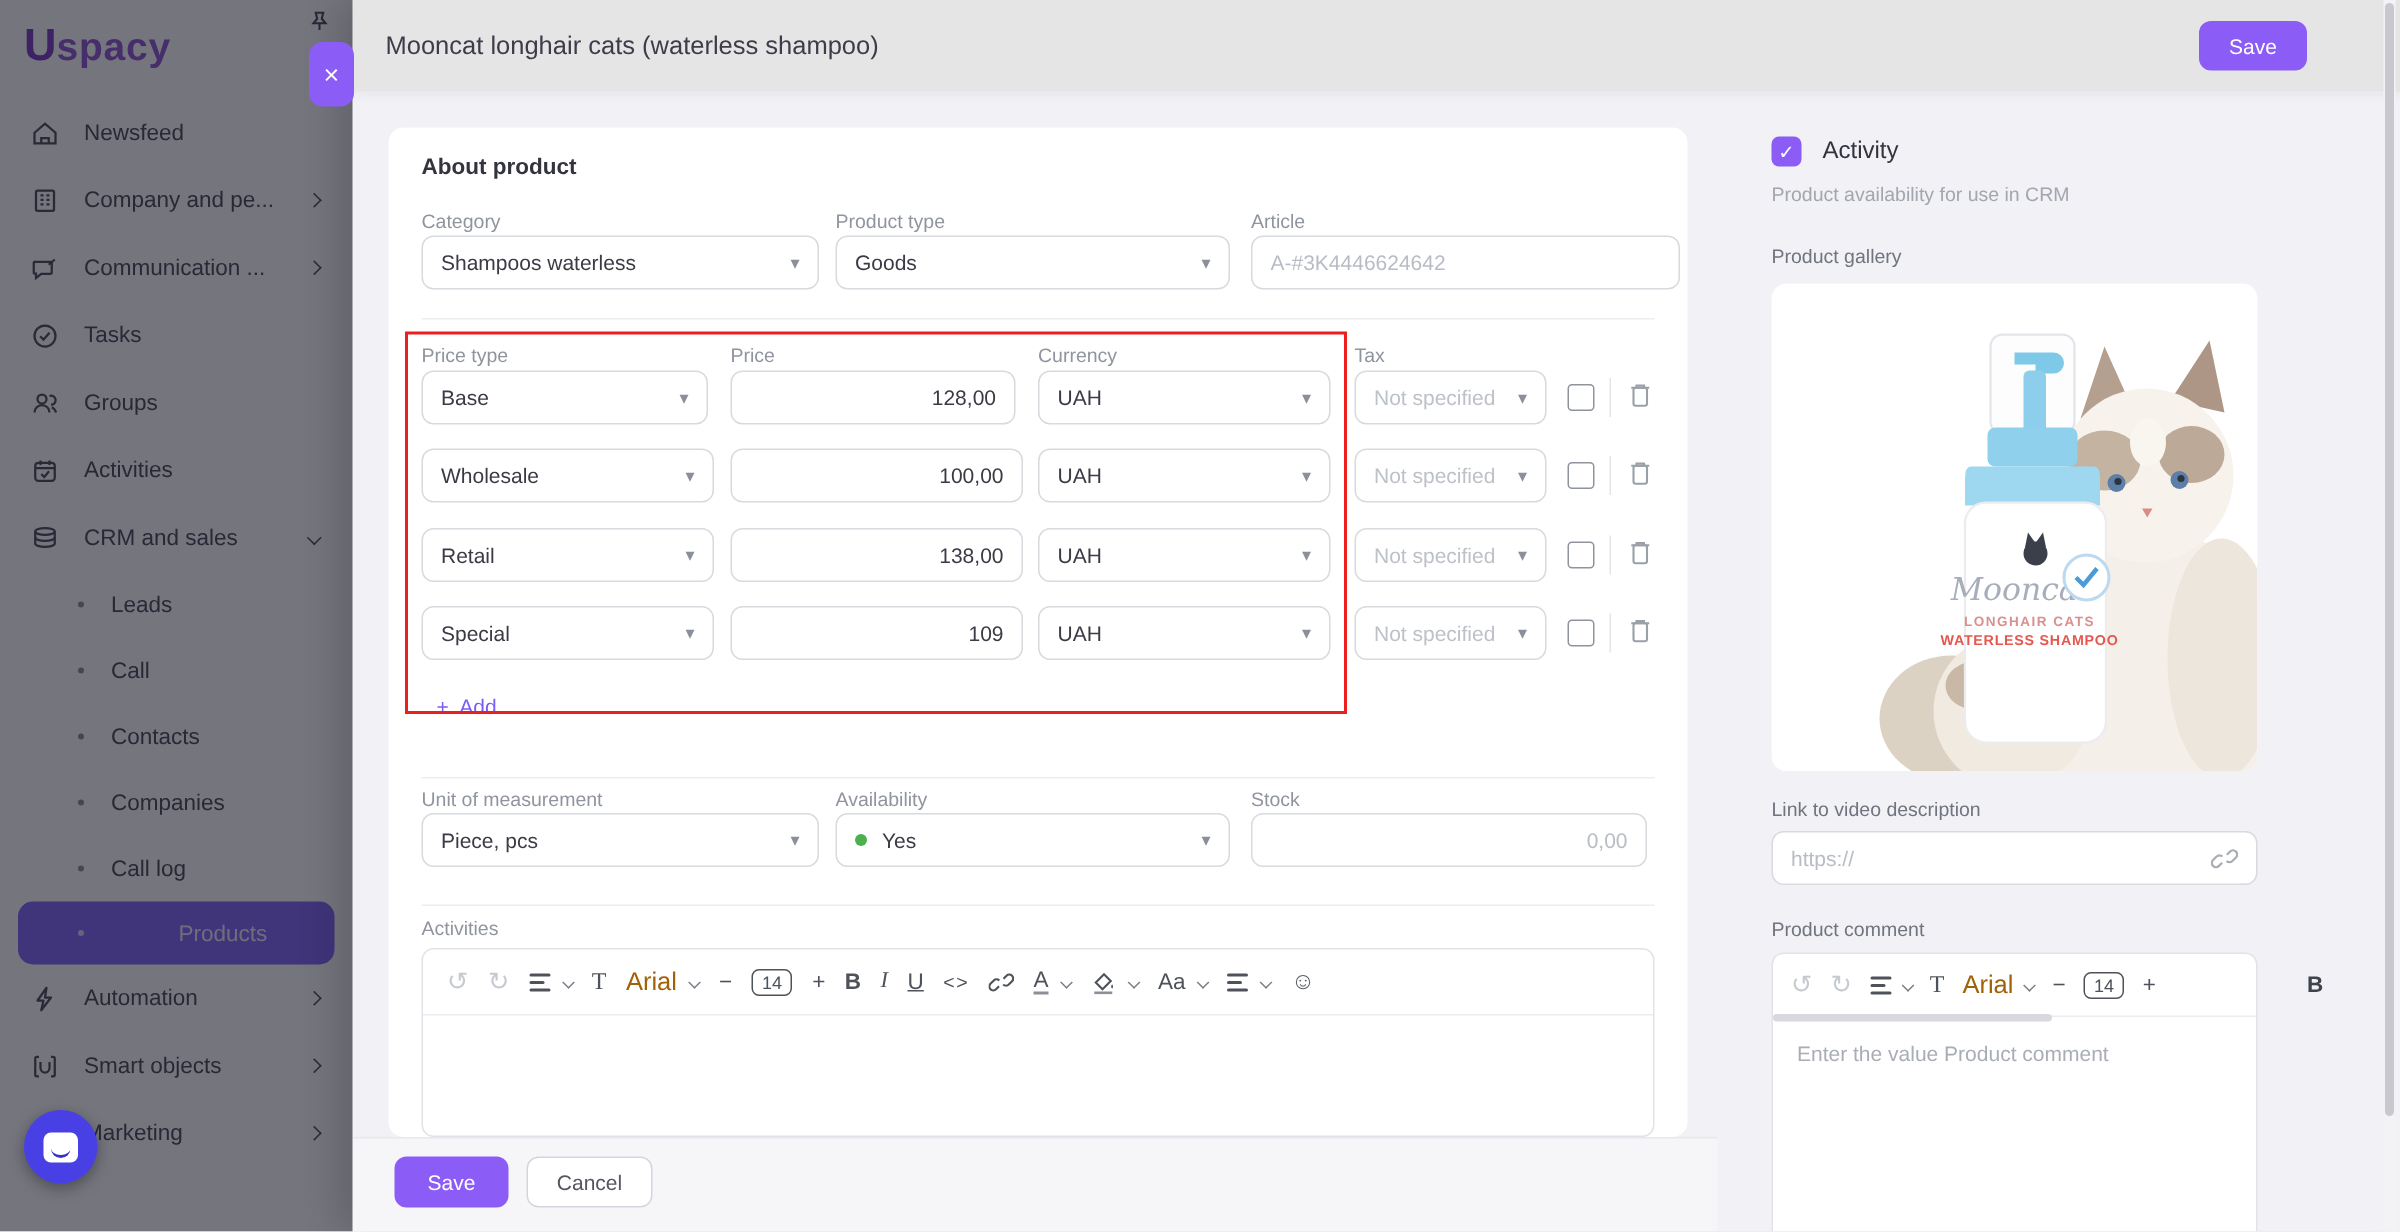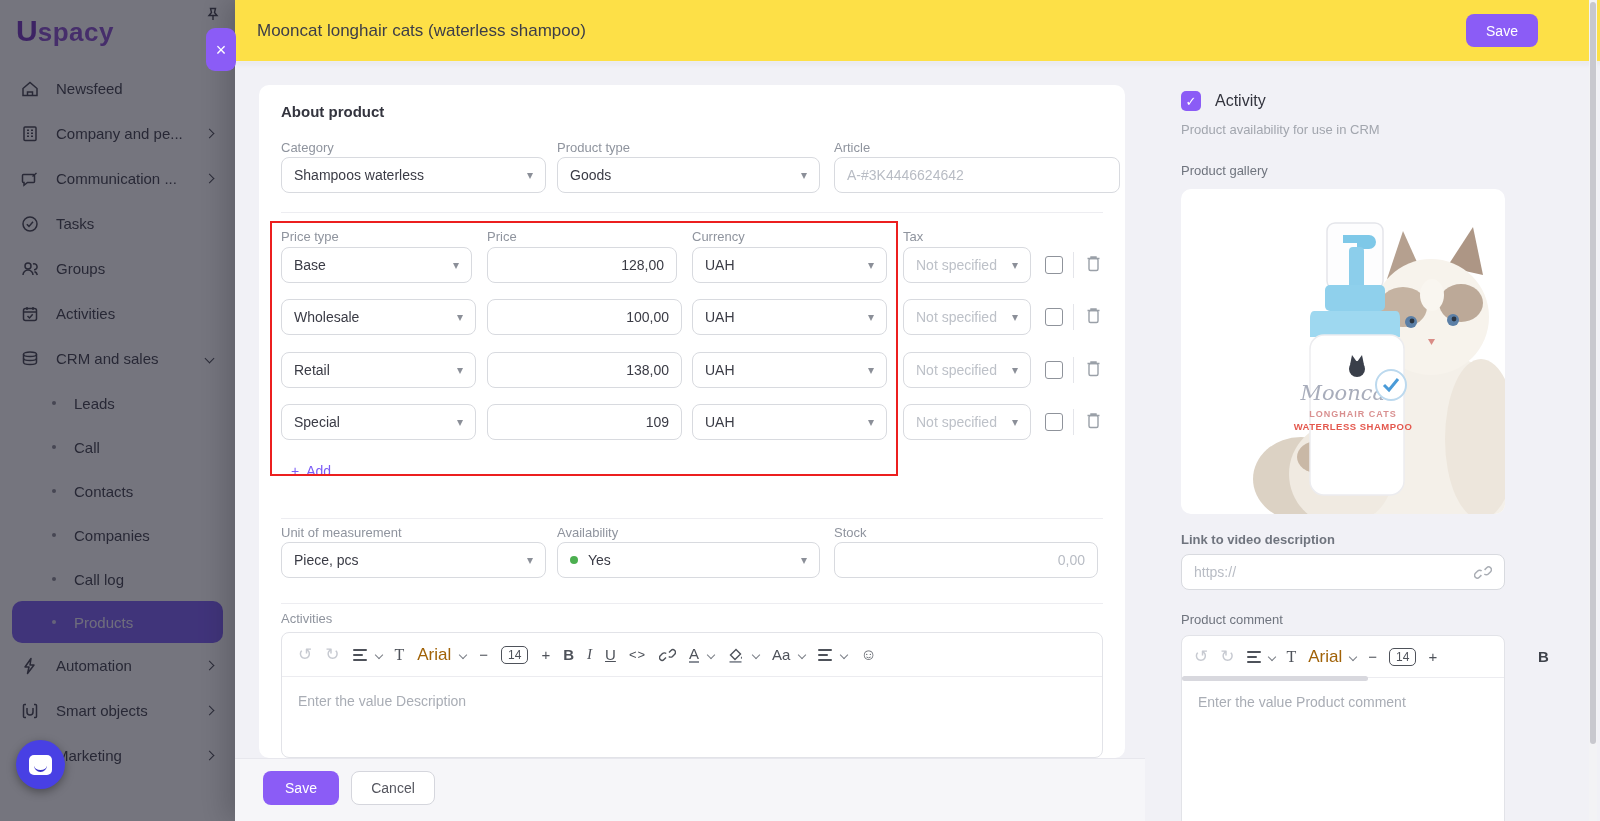--- a/index.html
+++ b/index.html
@@ -14,35 +14,35 @@
   .pin-ic { position:absolute; left:205px; top:6px; }
   .nav { margin-top:14px; }
   .nav-item { height:45px; display:flex; align-items:center; gap:16px; padding:0 18px 0 20px; cursor:pointer; }
   .nav-item svg { flex:0 0 20px; }
   .nav-label { font-size:15px; color:#3F404B; white-space:nowrap; }
   .chev { width:7px; height:7px; border-right:1.8px solid #45464F; border-bottom:1.8px solid #45464F; transform:rotate(-45deg); margin-left:auto; margin-right:4px; }
   .chev.down { transform:rotate(45deg); }
   .sub-item { height:44px; display:flex; align-items:center; padding-left:52px; cursor:pointer; }
   .bullet { width:4px; height:4px; border-radius:50%; background:#8A8B94; margin-right:18px; }
   .sub-label { font-size:15px; color:#3F404B; }
-  .sub-item.active { margin:0 12px; height:42px; padding-left:40px; border-radius:10px; background:#7B5CF6; }
+  .sub-item.active { margin:0 12px; height:42px; padding-left:40px; border-radius:10px; background:#7B5CF6;gap:45px; }
   .sub-item.active .bullet { background:#D9D2F5; }
   .sub-item.active .sub-label { color:#EFEBFB; }
 
   .sidebar-overlay { position:absolute; left:0; top:0; width:235px; height:821px; background:rgba(25,25,40,0.60); z-index:50; }
 
   .chat-launcher { position:absolute; left:16px; top:740px; width:49px; height:49px; border-radius:50%; background:#4840E4; z-index:70; box-shadow:0 3px 10px rgba(0,0,0,.35); display:flex; align-items:center; justify-content:center; cursor:pointer; }
   .chat-bubble { width:23px; height:20px; background:#fff; border-radius:5px; position:relative; }
   .chat-bubble::after { content:""; position:absolute; left:5px; bottom:3px; width:13px; height:7px; border-bottom:2.5px solid #3730c9; border-radius:0 0 9px 9px; }
 
   .modal-close { position:absolute; left:206px; top:28px; width:30px; height:43px; background:#8B5CF6; border:none; border-radius:9px; color:#fff; font-size:18px; line-height:1; z-index:60; cursor:pointer; font-family:"Liberation Sans", sans-serif; }
 
   
   .modal { position:absolute; left:235px; top:0; width:1365px; height:821px; background:#fff; z-index:40; box-shadow:-10px 0 26px rgba(0,0,0,.20); }
-  .mheader { height:62px; background:#fde047; display:flex; align-items:center; padding:0 62px 0 22px; border-bottom:1px solid #ECECF0; box-shadow:0 2px 6px rgba(40,40,60,.05); position:relative; z-index:5; }
+  .mheader { height:62px; background:#e5e5e5; display:flex; align-items:center; padding:0 62px 0 22px; border-bottom:1px solid #ECECF0; box-shadow:0 2px 6px rgba(40,40,60,.05); position:relative; z-index:5; }
   .mtitle { font-size:17px; font-weight:500; color:#3C3D48; }
   .btn-save-top { margin-left:auto; width:72px; height:33px; background:#8B5CF6; color:#fff; border:none; border-radius:8px; font-size:14px; cursor:pointer; font-family:"Liberation Sans", sans-serif; }
 
   .content { position:absolute; left:0; right:0; top:62px; bottom:0; background:#F1F1F6; overflow:hidden; }
 
   
   .card { position:absolute; left:24px; top:23px; width:866px; height:673px; background:#fff; border-radius:10px; }
   .sec-title { position:absolute; left:22px; top:18px; font-size:15px; font-weight:700; color:#33343E; }
   .flabel { position:absolute; font-size:13px; color:#8F949E; }
   .fld { position:absolute; height:36px; background:#fff; border:1px solid #D8DADF; border-radius:8px; display:flex; align-items:center; padding:0 12px; font-size:14px; color:#3A3B45; cursor:pointer; }
@@ -432,21 +432,20 @@
           <span>Aa</span>
             <span class="caret"></span>
           <span class="align-ic">
               <i></i>
               <i></i>
               <i></i>
             </span>
             <span class="caret"></span>
           <span class="emoji">☺</span>
         </div>
-        <div class="ed-body">Enter the value Description</div>
       </div>
     </div>
 
     <div class="footer">
       <button class="btn-save">Save</button>
       <button class="btn-cancel">Cancel</button>
     </div>
 
     <div class="rpanel">
       <div class="act-row">
@@ -496,21 +495,21 @@
           <polygon points="169,176 171,166 176,173" fill="#3A3F4A"></polygon>
           <polygon points="183,176 181,166 176,173" fill="#3A3F4A"></polygon>
           <text x="166" y="211" text-anchor="middle" font-family="DejaVu Serif, serif" font-style="italic" font-size="21" fill="#A8ADBB">Mooncat</text>
           <circle cx="210" cy="196" r="15" fill="#FFFFFF" stroke="#BCD9EE" stroke-width="2"></circle>
           <path d="M203 196 l5 5 9 -11" fill="none" stroke="#4A9BD8" stroke-width="3"></path>
           <text x="172" y="228" text-anchor="middle" font-family="Liberation Sans, sans-serif" font-weight="bold" font-size="9" letter-spacing="1" fill="#D99090">LONGHAIR CATS</text>
           <text x="172" y="241" text-anchor="middle" font-family="Liberation Sans, sans-serif" font-weight="bold" font-size="9.5" letter-spacing="0.5" fill="#E4584E">WATERLESS SHAMPOO</text>
         </svg>
       </div>
 
-      <div class="rlabel" style="top:470px;font-weight:bold;">Link to video description</div>
+      <div class="rlabel" style="top:470px;">Link to video description</div>
       <div class="rinput">
         <input placeholder="https://" style="">
         <span>
             <svg width="18" height="15" viewBox="0 0 17 14" fill="none" stroke="#A9ADB4" stroke-width="1.4">
               <path d="M7 9.5 5 11.5a2.6 2.6 0 0 1-3.7-3.7L3.5 5.6a2.6 2.6 0 0 1 3.7 0"></path>
               <path d="M10 4.5l2-2a2.6 2.6 0 0 1 3.7 3.7l-2.2 2.2a2.6 2.6 0 0 1-3.7 0"></path>
             </svg>
           </span>
       </div>
 

